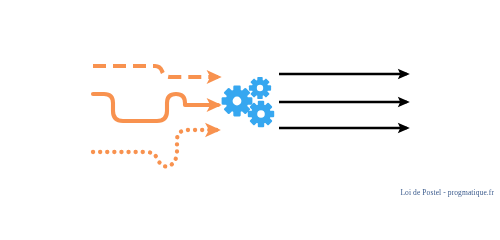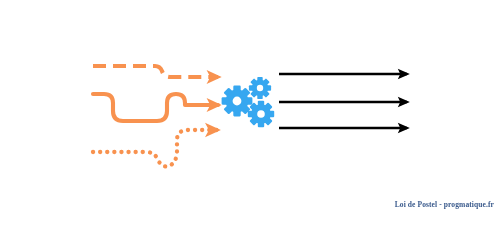--- a/index.html
+++ b/index.html
@@ -22,24 +22,24 @@
     position: absolute;
     left: 0;
     top: 0;
     width: 500px;
     height: 214px;
     display: block;
   }
   #footer-credit {
     position: absolute;
     right: 6px;
-    bottom: 5px;
+    bottom: 17px;
     font-family: "Liberation Serif", serif;
     font-size: 7.5px;
-    font-weight: bold;
+    font-weight: normal;
     letter-spacing: 0.1px;
     color: #3a5a8c;
     white-space: nowrap;
   }
 </style>
 </head>
 <body>
 
 <div id="canvas">
 

